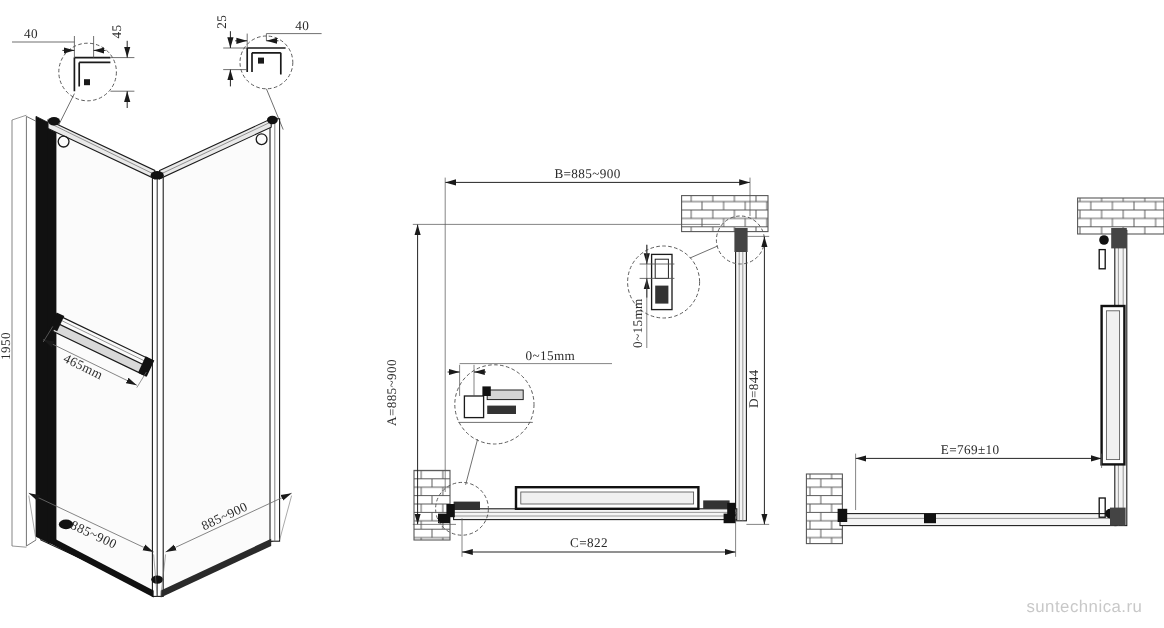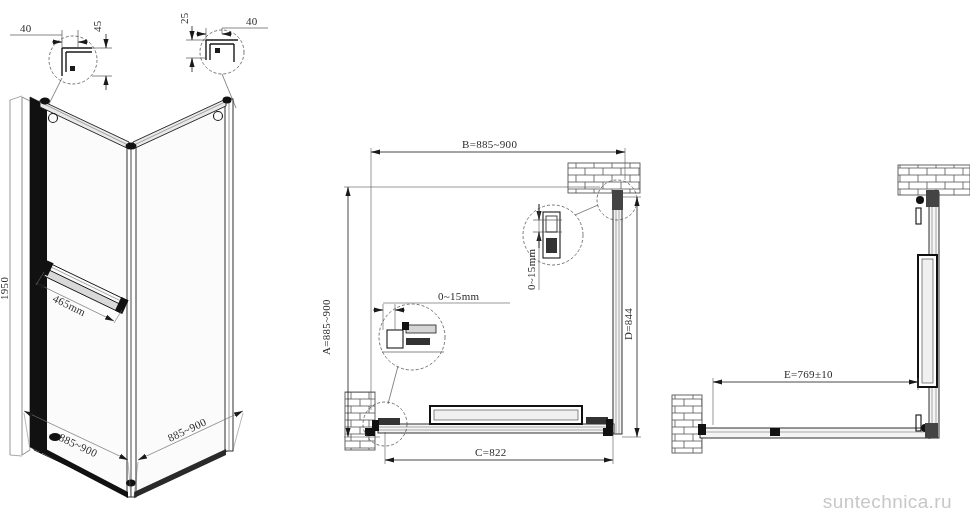--- a/index.html
+++ b/index.html
@@ -12,21 +12,21 @@
   svg{display:block;}
   .dimtext{
     font-family:"Liberation Serif", serif;
     font-size:11px;
     fill:#2b2b2b;
     letter-spacing:0.3px;
   }
   .watermark{
     position:absolute;right:18px;bottom:10px;
     font-family:"Liberation Sans", sans-serif;
-    font-size:19px;color:#c8c8c8;letter-spacing:0.4px;
+    font-size:14px;color:#c8c8c8;letter-spacing:0.4px;
     user-select:none;
   }
 </style>
 </head>
 <body>
 
 <div id="sheet">
 <svg width="970" height="523" viewBox="0 0 970 523">
 
   <defs>

